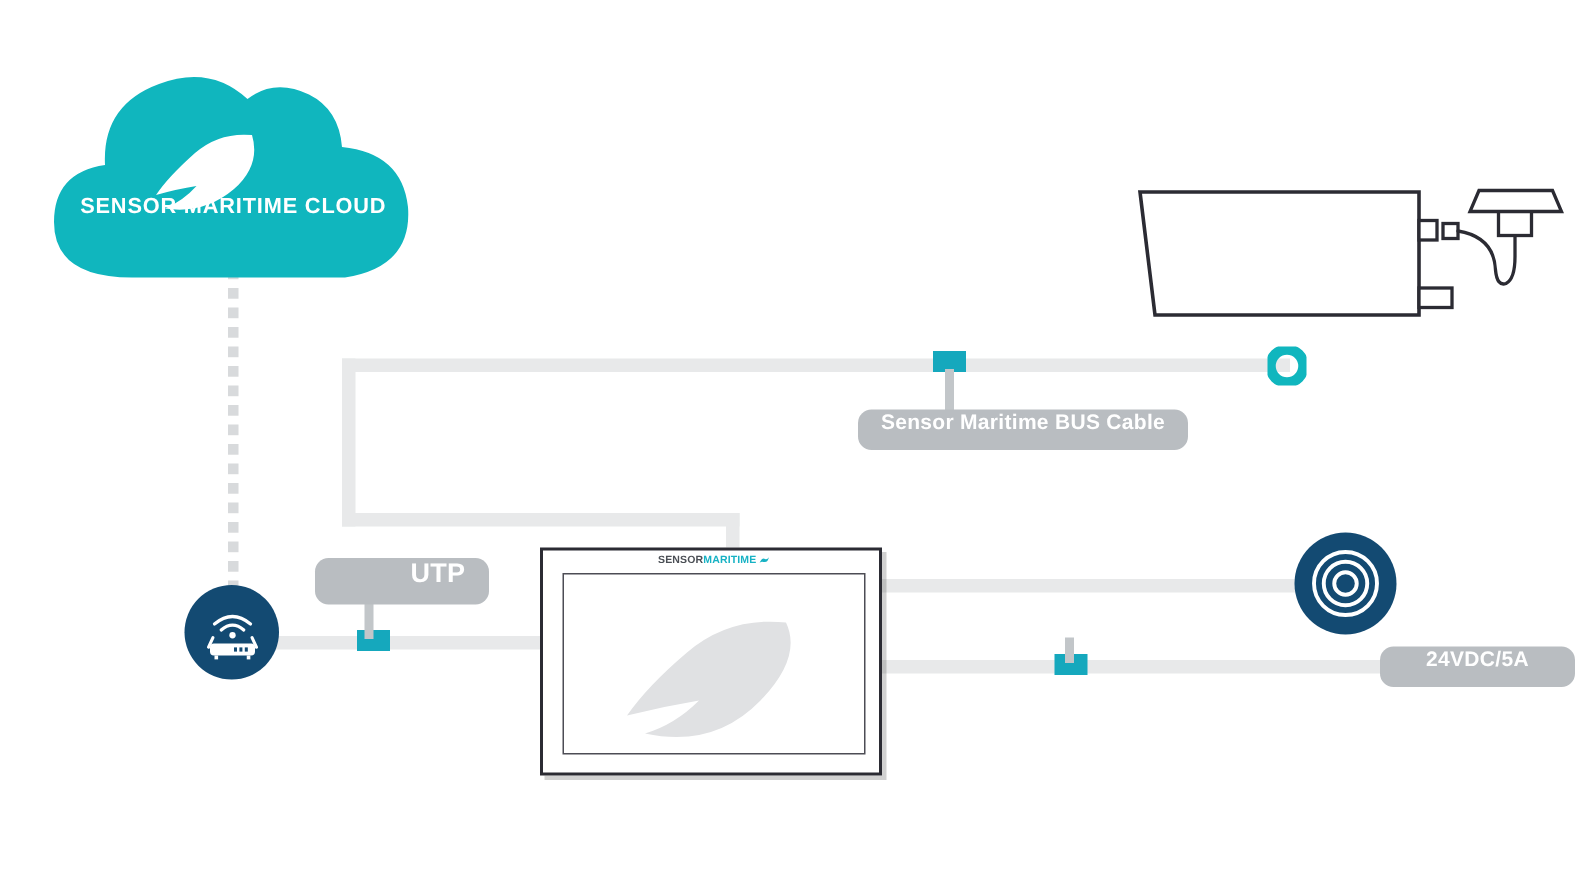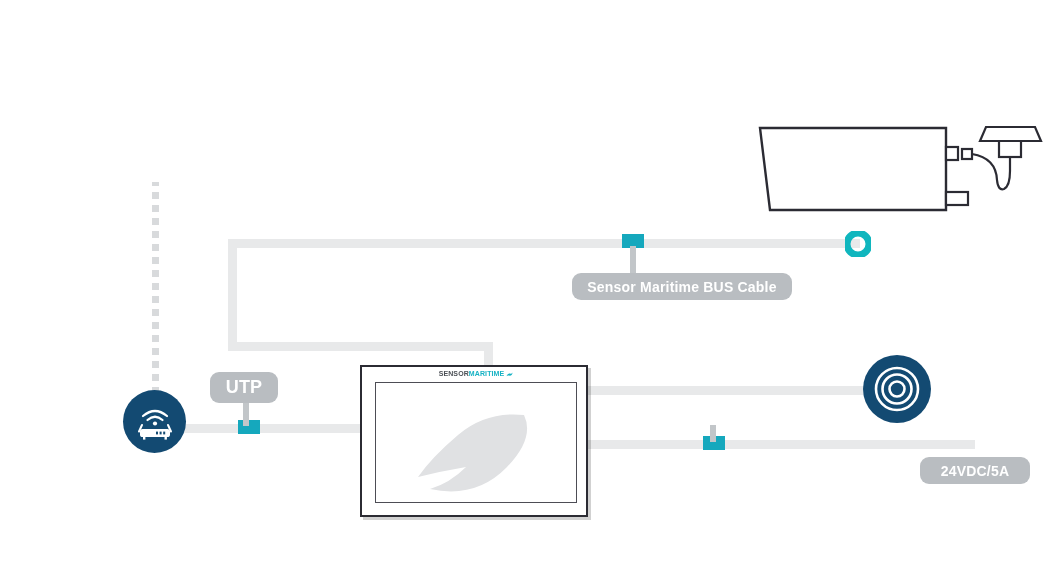--- a/index.html
+++ b/index.html
@@ -47,21 +47,20 @@
   }
 
   
   .tag {
     position: absolute;
     background: #b9bdc1;
     color: #ffffff;
     border-radius: 9px;
     font-weight: bold;
     display: flex;
-    align-items: center;
     justify-content: center;
     white-space: nowrap;
     letter-spacing: .2px;
   }
   .tag sup { font-size: .62em; vertical-align: super; }
 
   
   .cloud-wrap { position: absolute; left: 18px; top: 30px; width: 275px; height: 165px; }
   .cloud-label {
     position: absolute;
@@ -147,33 +146,42 @@
   <div class="connector" style="left:703px; top:436px; width:22px; height:14px;"></div>
 
   <div class="stem" style="left:630px; top:246px; height:36px;"></div>
   <div class="stem" style="left:243px; top:398px; height:28px;"></div>
   <div class="stem" style="left:710px; top:425px; height:17px;"></div>
 
   <div class="tag" style="left:572px; top:273px; width:220px; height:27px; font-size:14px;">
     <span>Sensor Maritime BUS Cable</span>
   </div>
 
-  <div class="tag" style="left:210px; top:372px; width:68px; height:31px; font-size:18px;">
+  <div class="tag" style="left:210px; top:372px; width:68px; height:31px; font-size:18px;padding-left:48px;">
     <span>UTP</span>
   </div>
 
 
-  <div class="tag" style="left:920px; top:431px; width:110px; height:27px; font-size:14px;margin-top:26px;">
+  <div class="tag" style="left:920px; top:431px; width:130px; height:27px; font-size:14px;">
     <span>24VDC/5A</span>
   </div>
 
   <svg class="ring-term" style="left:845px; top:231px;" width="26" height="26" viewBox="0 0 26 26">
     <circle cx="13" cy="13" r="11" fill="none" stroke="#10b6be" stroke-width="7"></circle>
   </svg>
 
+  <div class="cloud-wrap">
+    <svg width="275" height="165" viewBox="0 0 275 165">
+      <path d="M70,155 Q18,155 18,118 Q18,85 52,80 Q50,40 88,26 Q122,13 147,36
+               Q165,22 188,33 Q208,43 210,68 Q250,72 254,108 Q257,148 212,155 Z" fill="#10b6be"></path>
+      <path d="M150,60 Q128,58 112,72 Q94,88 86,100 Q100,96 113,94
+               Q104,104 92,109 Q118,113 138,96 Q156,80 150,60 Z" fill="#ffffff"></path>
+    </svg>
+    <div class="cloud-label">SENSOR MARITIME CLOUD</div>
+  </div>
 
   <div class="circ-icon" style="left:123px; top:390px; width:63px; height:63px;">
     <svg width="42" height="38" viewBox="0 0 42 38">
       <path d="M9,13 Q21,3 33,13" fill="none" stroke="#ffffff" stroke-width="2.2" stroke-linecap="round"></path>
       <path d="M13.5,17 Q21,10.5 28.5,17" fill="none" stroke="#ffffff" stroke-width="2.2" stroke-linecap="round"></path>
       <circle cx="21" cy="20.5" r="2.1" fill="#ffffff"></circle>
       <path d="M8,22 L5,28.5" stroke="#ffffff" stroke-width="2" stroke-linecap="round"></path>
       <path d="M34,22 L37,28.5" stroke="#ffffff" stroke-width="2" stroke-linecap="round"></path>
       <rect x="6" y="26" width="30" height="8" rx="2.6" fill="#ffffff"></rect>
       <rect x="9" y="34" width="2.4" height="2.6" fill="#ffffff"></rect>

